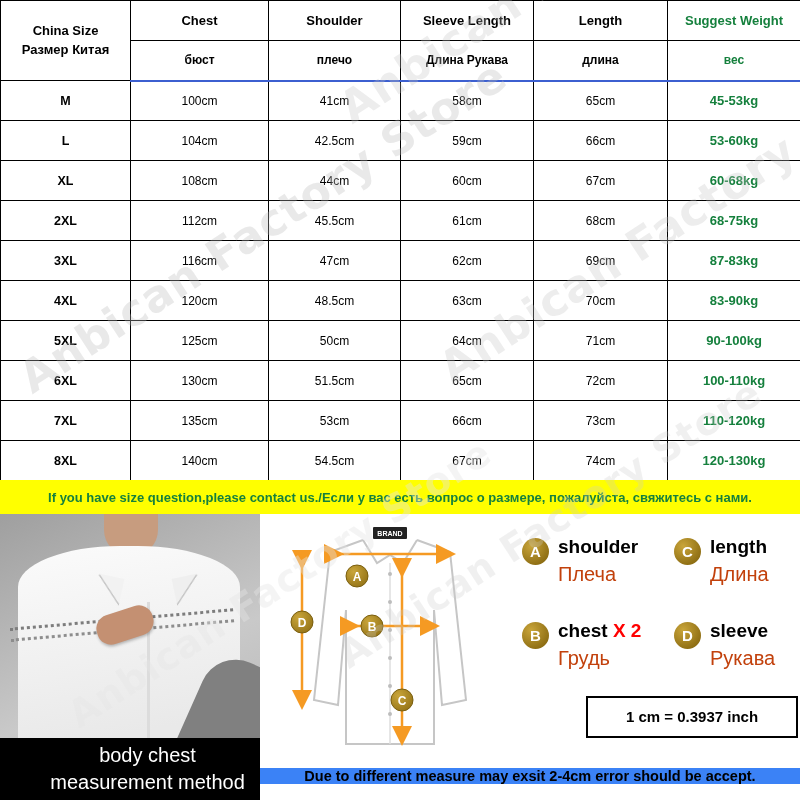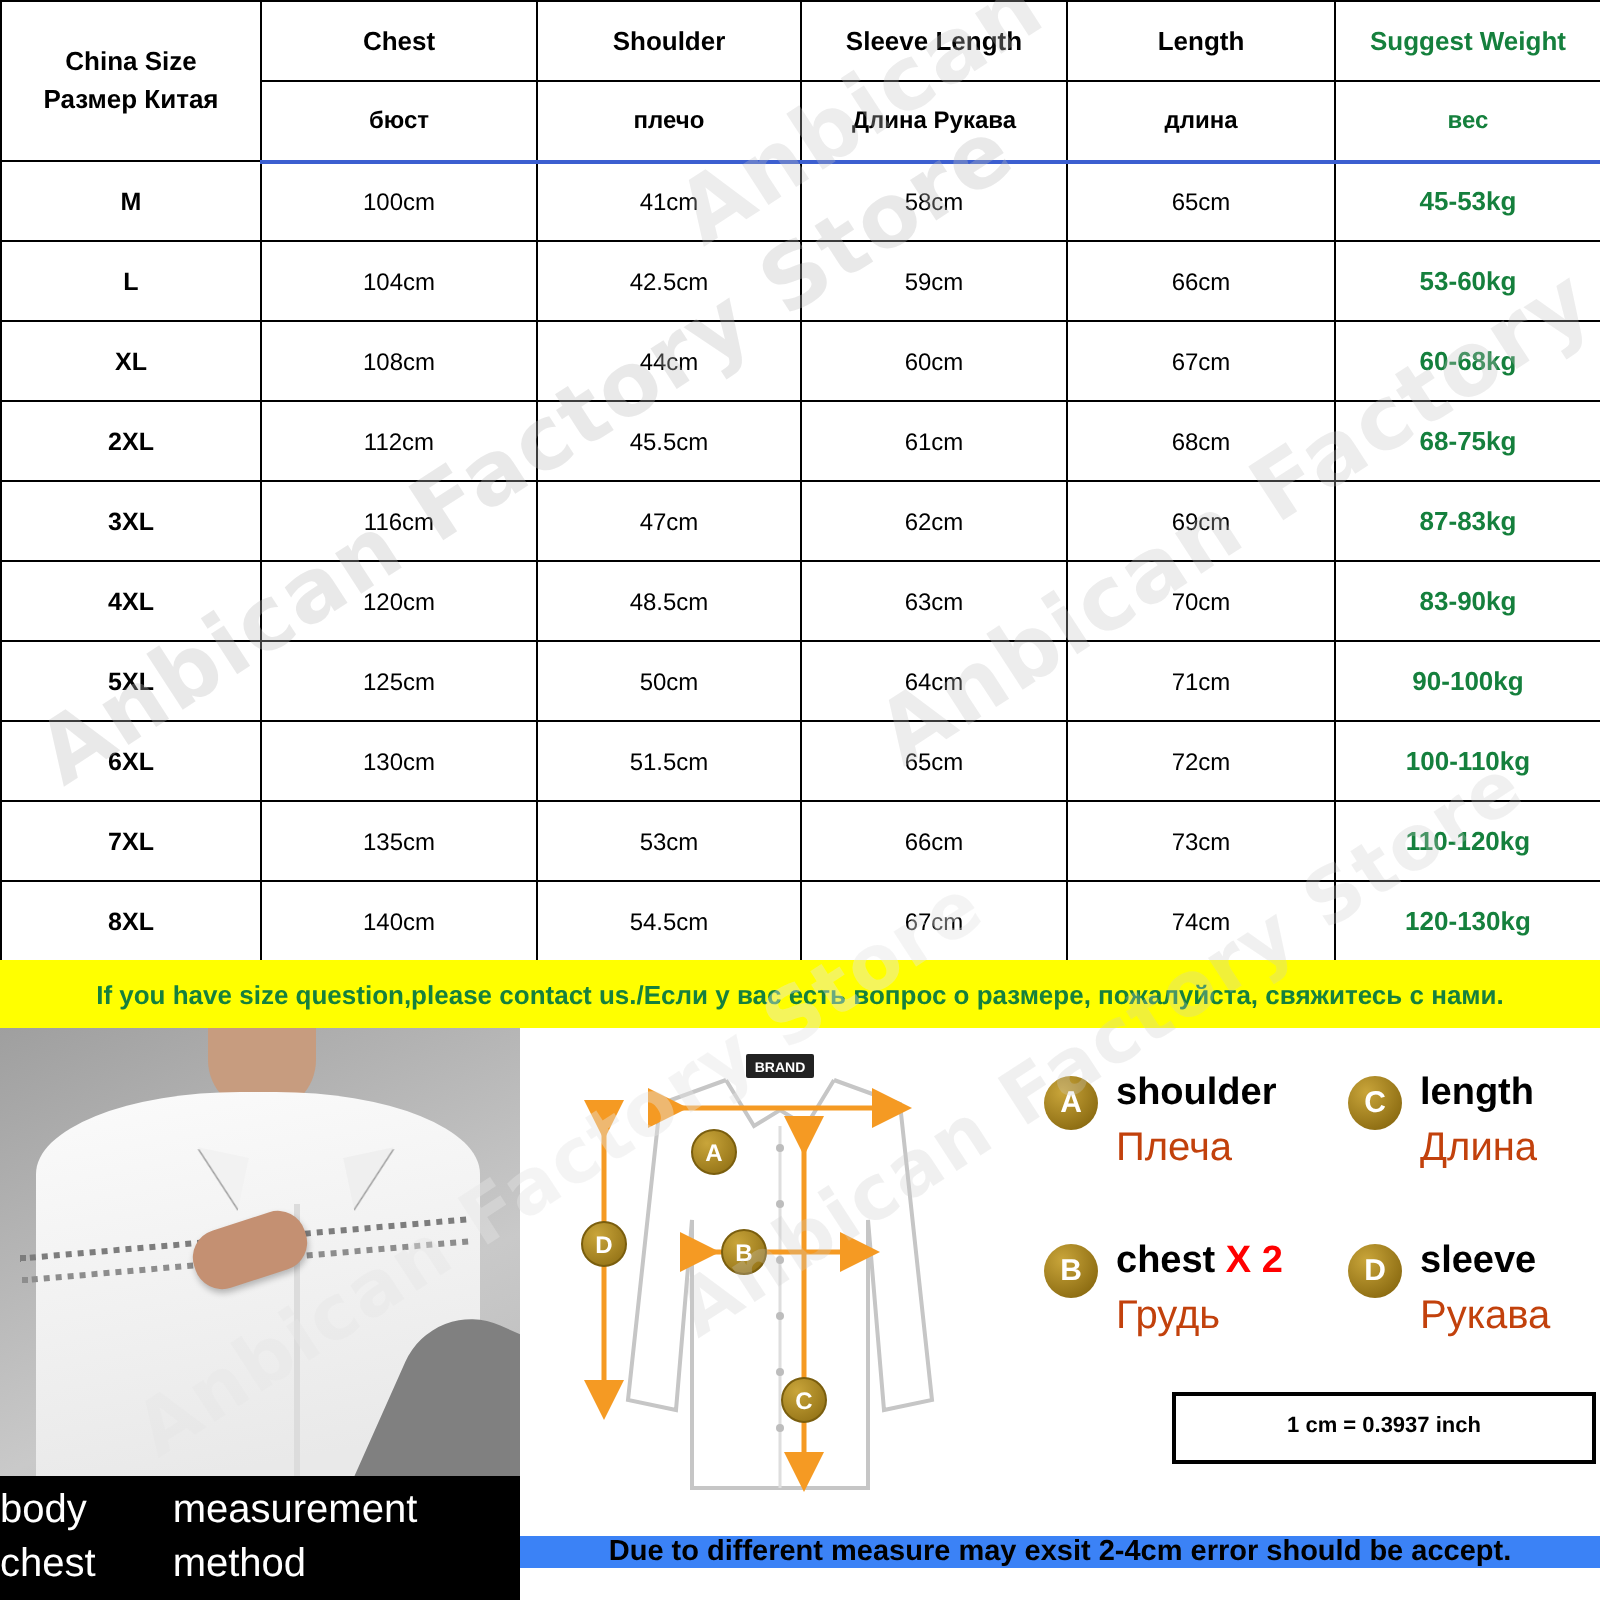--- a/index.html
+++ b/index.html
@@ -41,42 +41,42 @@
     filter:drop-shadow(0 1px 0 #9a9a9a); }
   .collar-r { position:absolute; left:156px; top:30px; width:0; height:0;
     border-top:26px solid #efefef; border-right:26px solid transparent; transform:rotate(-12deg);
     filter:drop-shadow(0 1px 0 #9a9a9a); }
   .placket { position:absolute; left:129px; top:56px; width:3px; height:180px; background:#dcdcdc; }
   .tape { position:absolute; left:10px; top:104px; width:224px; height:14px;
     border-top:3px dotted #7d7d7d; border-bottom:3px dotted #8d8d8d; transform:rotate(-5deg); }
   .hand { position:absolute; left:96px; top:96px; width:58px; height:30px; background:#c49072; border-radius:14px; transform:rotate(-18deg); box-shadow:0 2px 3px rgba(0,0,0,.25); }
   .arm-grey { position:absolute; left:182px; top:150px; width:110px; height:150px; background:#808080; border-radius:36px; transform:rotate(24deg); }
   .photo-caption { position:absolute; left:0; bottom:0; width:100%; height:62px; background:#000;
-    color:#fff; display:flex; flex-direction:row; align-items:center; justify-content:center;
-    font-size:20px; line-height:1.35; z-index:5; }
+    color:#fff; display:flex; flex-direction:column; align-items:center; justify-content:center;
+    font-size:20px; line-height:1.35; z-index:5;padding-left:35px; }
 
   
   .diagram { position:absolute; left:260px; top:0; width:260px; height:254px; }
 
   
   .legend { position:absolute; left:522px; top:22px; width:276px;
     display:grid; grid-template-columns:152px 124px; row-gap:34px; }
   .legend-item { display:flex; align-items:flex-start; gap:9px; }
   .badge { flex:0 0 auto; width:27px; height:27px; border-radius:50%;
     background:radial-gradient(circle at 34% 30%, #c9a53a, #8c6c12 78%);
     color:#fff; font-weight:bold; font-size:15px;
     display:flex; align-items:center; justify-content:center; margin-top:2px; }
   .legend-en { font-size:19px; font-weight:bold; color:#000; white-space:nowrap; }
   .legend-ru { font-size:20px; color:#c2410c; margin-top:5px; }
   .x2 { color:#ff0000;text-align:right; }
 
   
   .conv { position:absolute; left:586px; top:182px; width:212px;
     border:2px solid #000; background:#fff; padding:7px 4px; text-align:center;
-    font-size:11px; font-weight:bold; line-height:1.6; color:#000; }
+    font-size:15px; font-weight:bold; line-height:1.6; color:#000; }
 
   
   .footer-strip { position:absolute; left:260px; top:254px; width:540px; height:16px;
     background:#3b82f6; display:flex; align-items:center; justify-content:center;
     font-weight:bold; font-size:14.5px; color:#000; white-space:nowrap; }
 
   
   .wm { position:absolute; transform:rotate(-33deg); transform-origin:left top;
     font-weight:bold; white-space:nowrap; pointer-events:none; z-index:40;
     font-family:"DejaVu Sans", sans-serif; letter-spacing:1px; }

